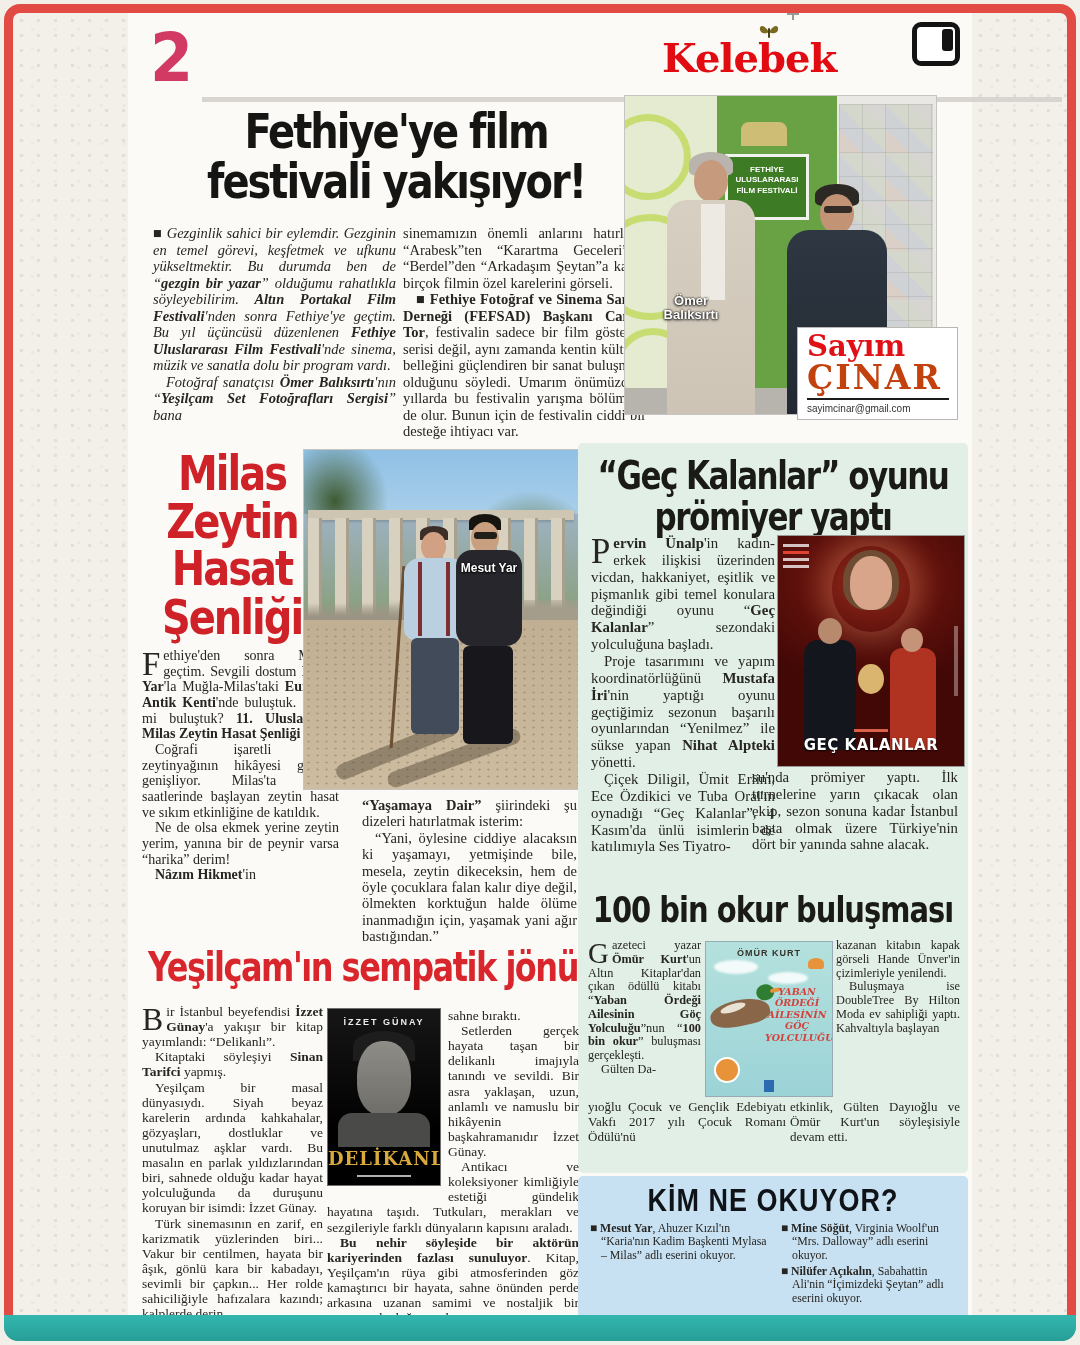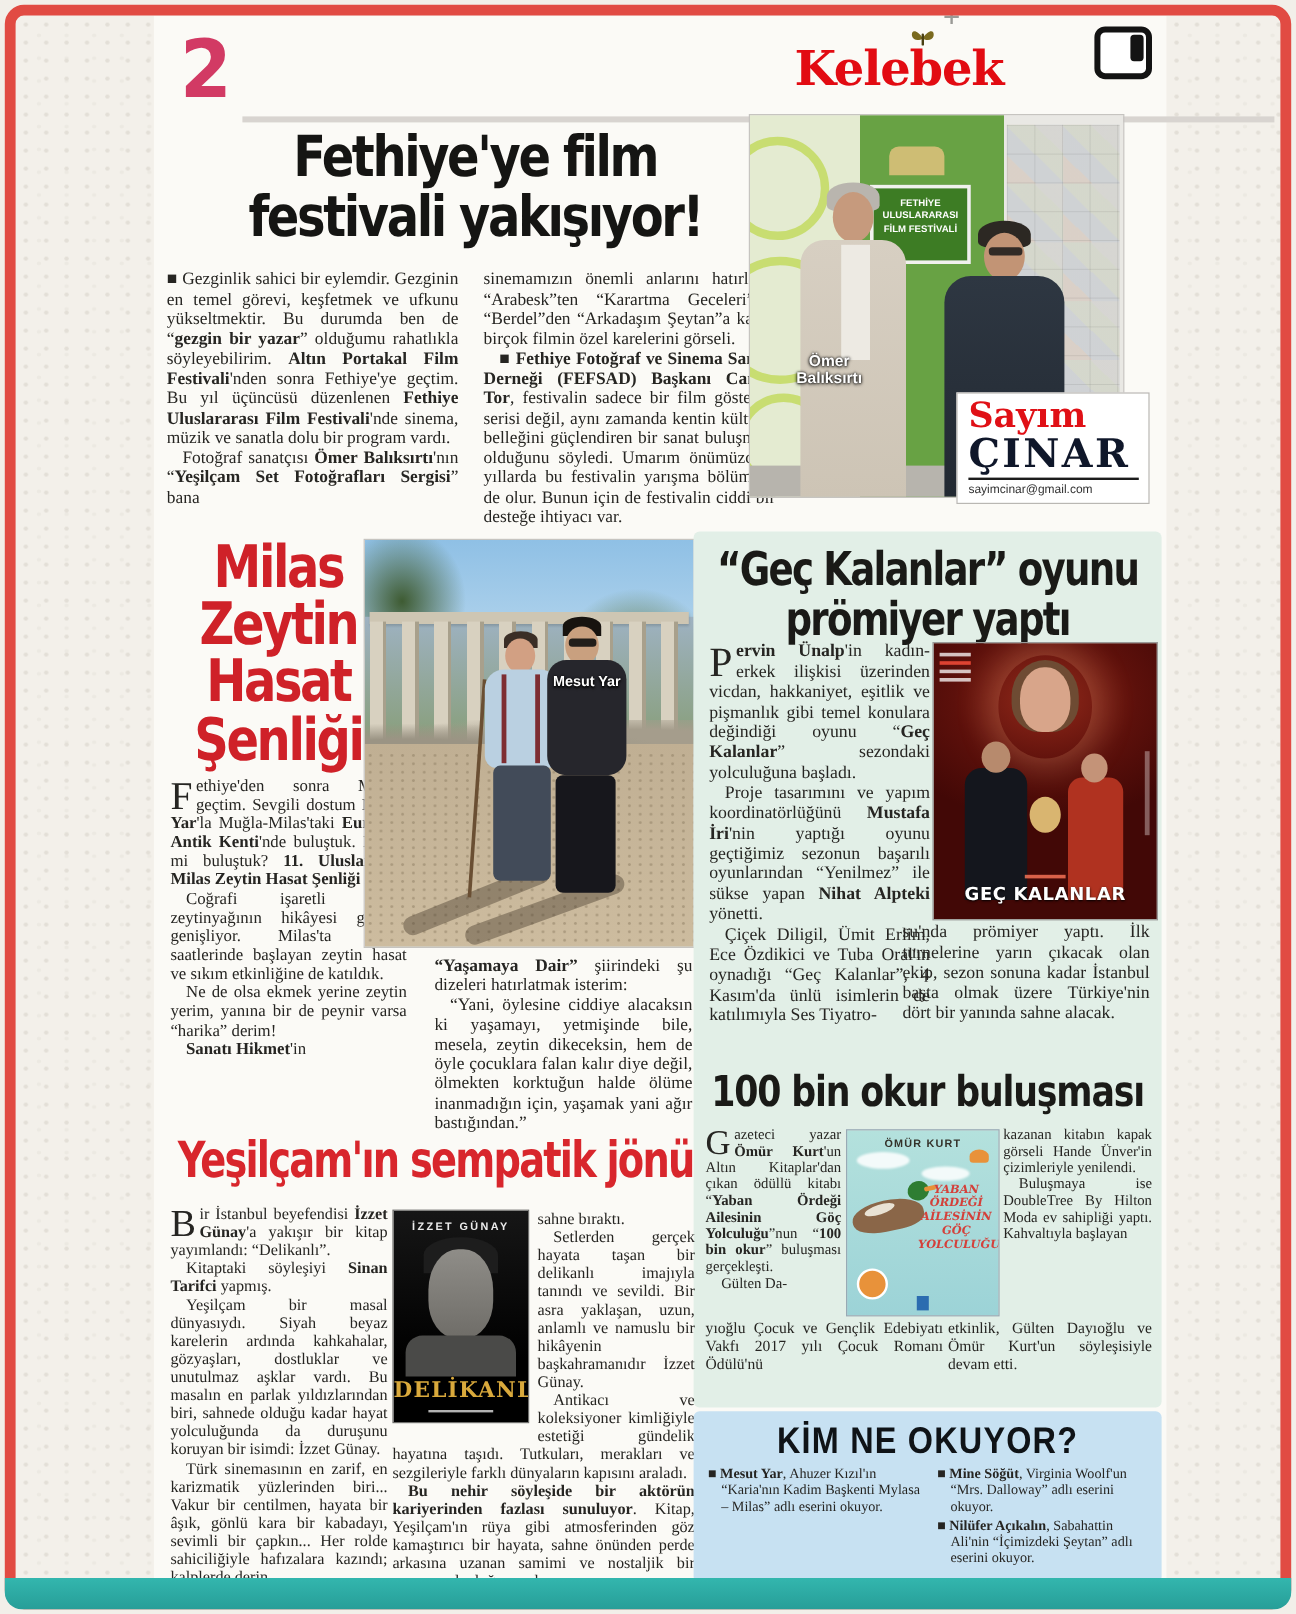--- a/index.html
+++ b/index.html
@@ -35,21 +35,21 @@
   .bp + .bp{text-indent:13px;}
   .b{font-weight:bold;}
   .dc{float:left;font-size:2.35em;line-height:.8;padding:3px 3px 0 0;}
 
   
   .a1-title{position:absolute;left:146px;top:108px;width:500px;text-align:center;
             font-family:"DejaVu Sans",sans-serif;font-weight:bold;font-size:40px;letter-spacing:-2px;
             line-height:1.04;color:#151513;transform:scaleY(1.18);transform-origin:top center;}
   .a1-title div{white-space:nowrap;}
   .a1col{position:absolute;top:225px;width:243px;font-size:14.5px;line-height:1.14;}
-  .a1c1{left:139px;}
+  .a1c1{left:153px;font-style:italic;}
   .a1c2{left:403px;}
 
   
   .photo1{position:absolute;left:624px;top:95px;width:311px;height:318px;border:1px solid #c6c4c0;
           overflow:hidden;background:linear-gradient(90deg,#e4ebd1 0 92px,#68a244 92px 212px,#e9e8e4 212px);}
   .p1-floor{position:absolute;left:0;bottom:0;width:100%;height:26px;background:#b7b4ad;}
   .p1-circ{position:absolute;border:7px solid #c3da60;border-radius:50%;opacity:.85;}
   .c1{left:-20px;top:18px;width:72px;height:72px;}
   .c2{left:-28px;top:118px;width:92px;height:92px;}
   .c3{left:-12px;top:232px;width:66px;height:66px;}
@@ -70,21 +70,21 @@
   .m2-head{position:absolute;left:195px;top:98px;width:34px;height:40px;background:#c29475;border-radius:50%;}
   .m2-glass{position:absolute;left:199px;top:110px;width:28px;height:7px;background:rgba(25,25,25,.85);border-radius:3px;}
   .m2-body{position:absolute;left:162px;top:134px;width:100px;height:184px;background:linear-gradient(#2e3742,#222932);border-radius:22px 22px 0 0;}
   .p1-label{position:absolute;left:28px;top:198px;width:76px;color:#fff;font-family:"Liberation Sans",sans-serif;
             font-weight:bold;font-size:13px;line-height:1.1;text-align:center;
             text-shadow:0 1px 3px #000,0 0 2px #000;z-index:3;}
   
   .byline{position:absolute;left:797px;top:327px;width:142px;background:#fff;border:1px solid #b9b7b3;
           padding:5px 8px 5px 9px;z-index:6;}
   .by-first{font-family:"DejaVu Serif",serif;font-weight:bold;font-size:29px;color:#e01016;line-height:.95;}
-  .by-last{font-family:"DejaVu Serif",serif;font-weight:bold;font-size:33px;color:#0f172a;letter-spacing:2px;line-height:1.05;}
+  .by-last{font-family:"DejaVu Serif",serif;font-weight:bold;font-size:33px;color:#c2410c;letter-spacing:2px;line-height:1.05;}
   .by-email{margin-top:3px;border-top:2px solid #1c1c1c;padding-top:3px;font-family:"Liberation Sans",sans-serif;
             font-size:10px;color:#333;}
 
   
   .a2-title{position:absolute;left:143px;top:450px;width:178px;text-align:center;color:#cf2128;
             font-family:"DejaVu Sans",sans-serif;font-weight:bold;font-size:40px;letter-spacing:-2px;line-height:.98;
             transform:scaleY(1.22);transform-origin:top center;}
   .a2-title div{white-space:nowrap;}
   .a2c1{position:absolute;left:142px;top:648px;width:197px;font-size:14px;line-height:1.12;}
   .a2c2{position:absolute;left:362px;top:797px;width:215px;font-size:14.5px;line-height:1.13;}
@@ -266,21 +266,21 @@
   <div class="a2-title">
     <div>Milas</div>
     <div>Zeytin</div>
     <div>Hasat</div>
     <div>Şenliği</div>
   </div>
   <div class="a2c1">
     <p class="bp"><span class="dc">F</span>ethiye'den sonra Milas'a geçtim. Sevgili dostum <span class="b">Mesut Yar</span>'la Muğla-Milas'taki <span class="b">Euromos Antik Kenti</span>'nde buluştuk. Neden mi buluştuk? <span class="b">11. Uluslararası Milas Zeytin Hasat Şenliği</span> için.</p>
     <p class="bp">Coğrafi işaretli Milas zeytinyağının hikâyesi gittikçe genişliyor. Milas'ta sabah saatlerinde başlayan zeytin hasat ve sıkım etkinliğine de katıldık.</p>
     <p class="bp">Ne de olsa ekmek yerine zeytin yerim, yanına bir de peynir varsa “harika” derim!</p>
-    <p class="bp"><span class="b">Sanatı Hikmet</span>'in</p>
+    <p class="bp"><span class="b">Nâzım Hikmet</span>'in</p>
   </div>
   <div class="photo2">
     <div class="p2-treeL"></div>
     <div class="p2-treeR"></div>
     <div class="p2-back"></div>
     <div class="p2-lintel"></div>
     <div class="p2-cols"></div>
     <div class="p2-rocks"></div>
     <div class="p2-ground"></div>
     <div class="p2-speck"></div>

